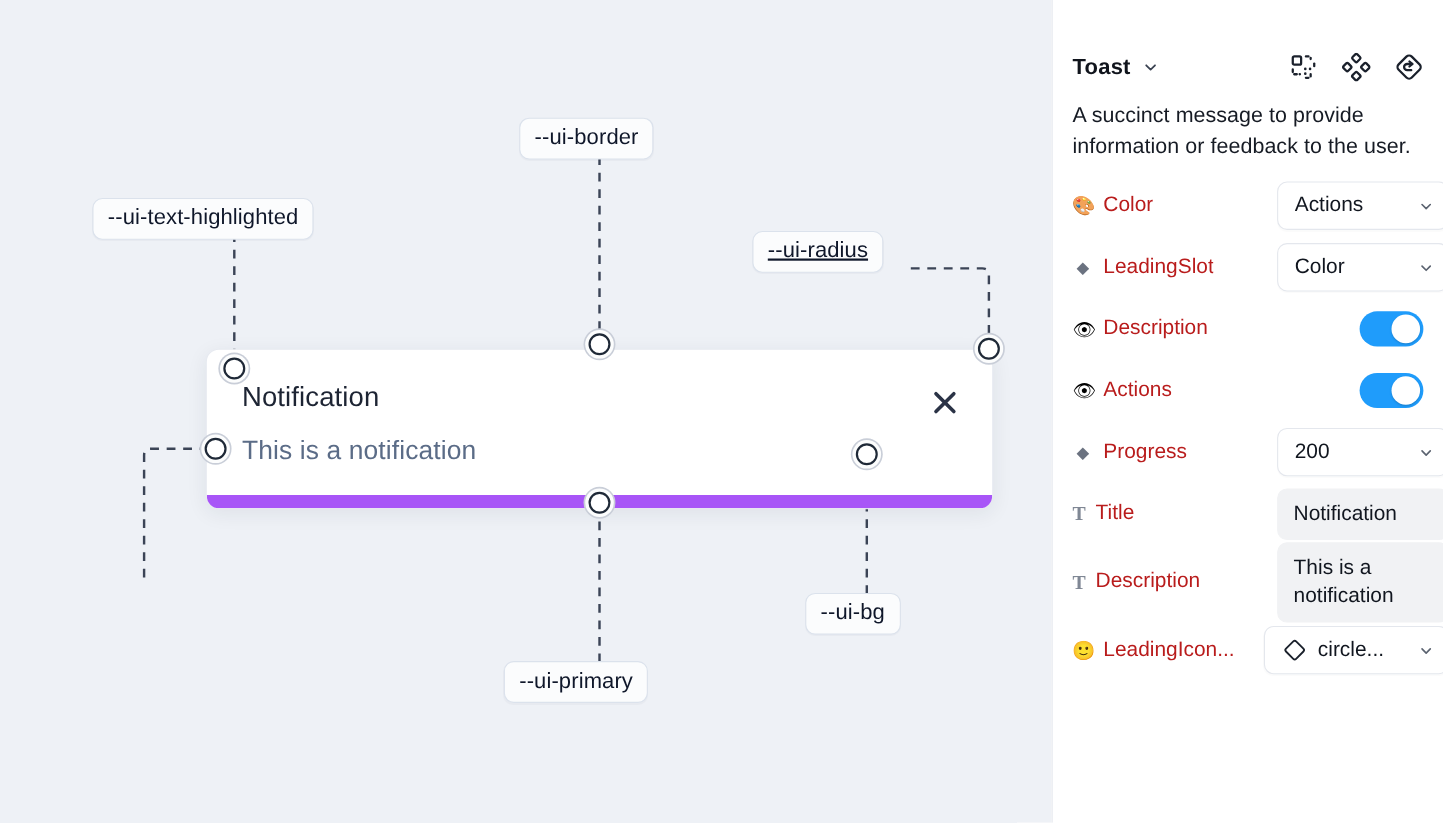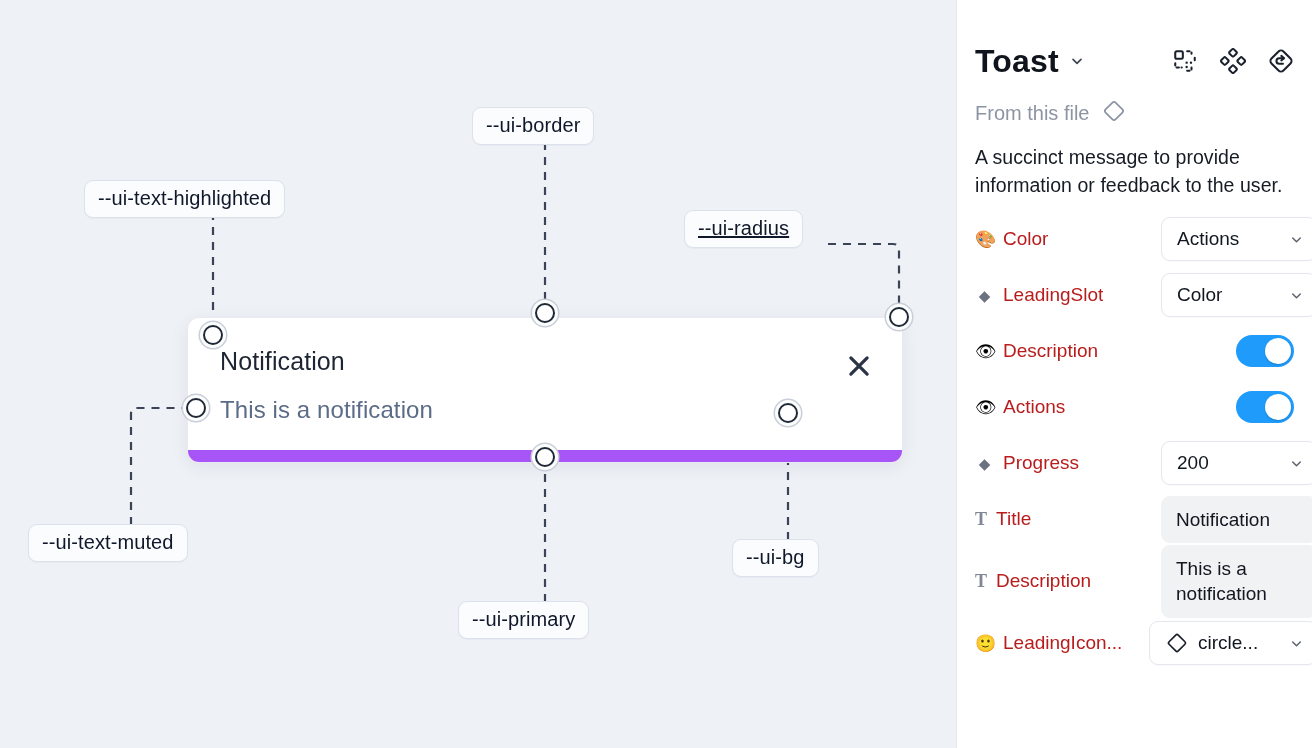--- a/index.html
+++ b/index.html
@@ -84,21 +84,21 @@
     width: 356px; height: 748px;
     background: #ffffff;
     border-left: 1px solid #e5e8ee;
     padding: 0 18px;
   }
   #panel-head {
     display: flex; align-items: center;
     height: 62px; margin-top: 30px;
   }
   #panel-title {
-    font-size: 32px; font-weight: bold; color: #10141c; letter-spacing: .2px;
+    font-size: 20px; font-weight: bold; color: #10141c; letter-spacing: .2px;
   }
   .caret { margin-left: 10px; color: #3a4251; display: inline-flex; }
   #panel-head-icons {
     margin-left: auto; display: flex; align-items: center; gap: 22px;
   }
   .head-icon { width: 26px; height: 26px; display: block; cursor: pointer; }
 
   #from-file {
     display: flex; align-items: center; gap: 12px;
     margin-top: 6px; margin-bottom: 16px;
@@ -179,21 +179,20 @@
 
         <path d="M545 602 L545 463"></path>
 
         <path d="M788 540 L788 419"></path>
       </g>
     </svg>
 
     <div class="token" style="left:84px;  top:180px;">--ui-text-highlighted</div>
     <div class="token" style="left:472px; top:107px;">--ui-border</div>
     <div class="token" style="left:684px; top:210px;text-decoration:underline;">--ui-radius</div>
-    <div class="token" style="left:28px;  top:524px;">--ui-text-muted</div>
     <div class="token" style="left:458px; top:601px;">--ui-primary</div>
     <div class="token" style="left:732px; top:539px;">--ui-bg</div>
 
     <div id="toast">
       <div id="toast-title">Notification</div>
       <div id="toast-desc">This is a notification</div>
       <div id="toast-close">
         <svg width="30" height="30" viewBox="0 0 24 24" fill="none" stroke="#2b3346" stroke-width="2.6" stroke-linecap="round">
           <path d="M5.5 5.5 L18.5 18.5 M18.5 5.5 L5.5 18.5"></path>
         </svg>
@@ -241,28 +240,20 @@
         <span class="head-icon">
           <svg width="26" height="26" viewBox="0 0 24 24" fill="none" stroke="#1b212c" stroke-width="1.9" stroke-linecap="round" stroke-linejoin="round">
             <rect x="4.2" y="4.2" width="15.6" height="15.6" rx="3.2" transform="rotate(45 12 12)"></rect>
             <path d="M14.6 9.4H10.4a2.6 2.6 0 0 0 0 5.2h3.4"></path>
             <path d="M12.3 7.3 14.8 9.4 12.3 11.5"></path>
           </svg>
         </span>
       </div>
     </div>
 
-    <div id="from-file">
-      <span id="from-file-label">From this file</span>
-      <span>
-        <svg width="26" height="26" viewBox="0 0 24 24" fill="none" stroke="#8d95a3" stroke-width="1.6" stroke-linejoin="round">
-            <rect x="5.5" y="5.5" width="13" height="13" rx="2" transform="rotate(45 12 12)"></rect>
-          </svg>
-      </span>
-    </div>
 
     <div id="panel-desc">A succinct message to provide information or feedback to the user.</div>
 
     <div class="prop-row">
       <div class="prop-left">
         <span class="prop-emoji">🎨</span>
         <span class="prop-label">Color</span>
       </div>
       <div class="ctl">
         <div class="select">

